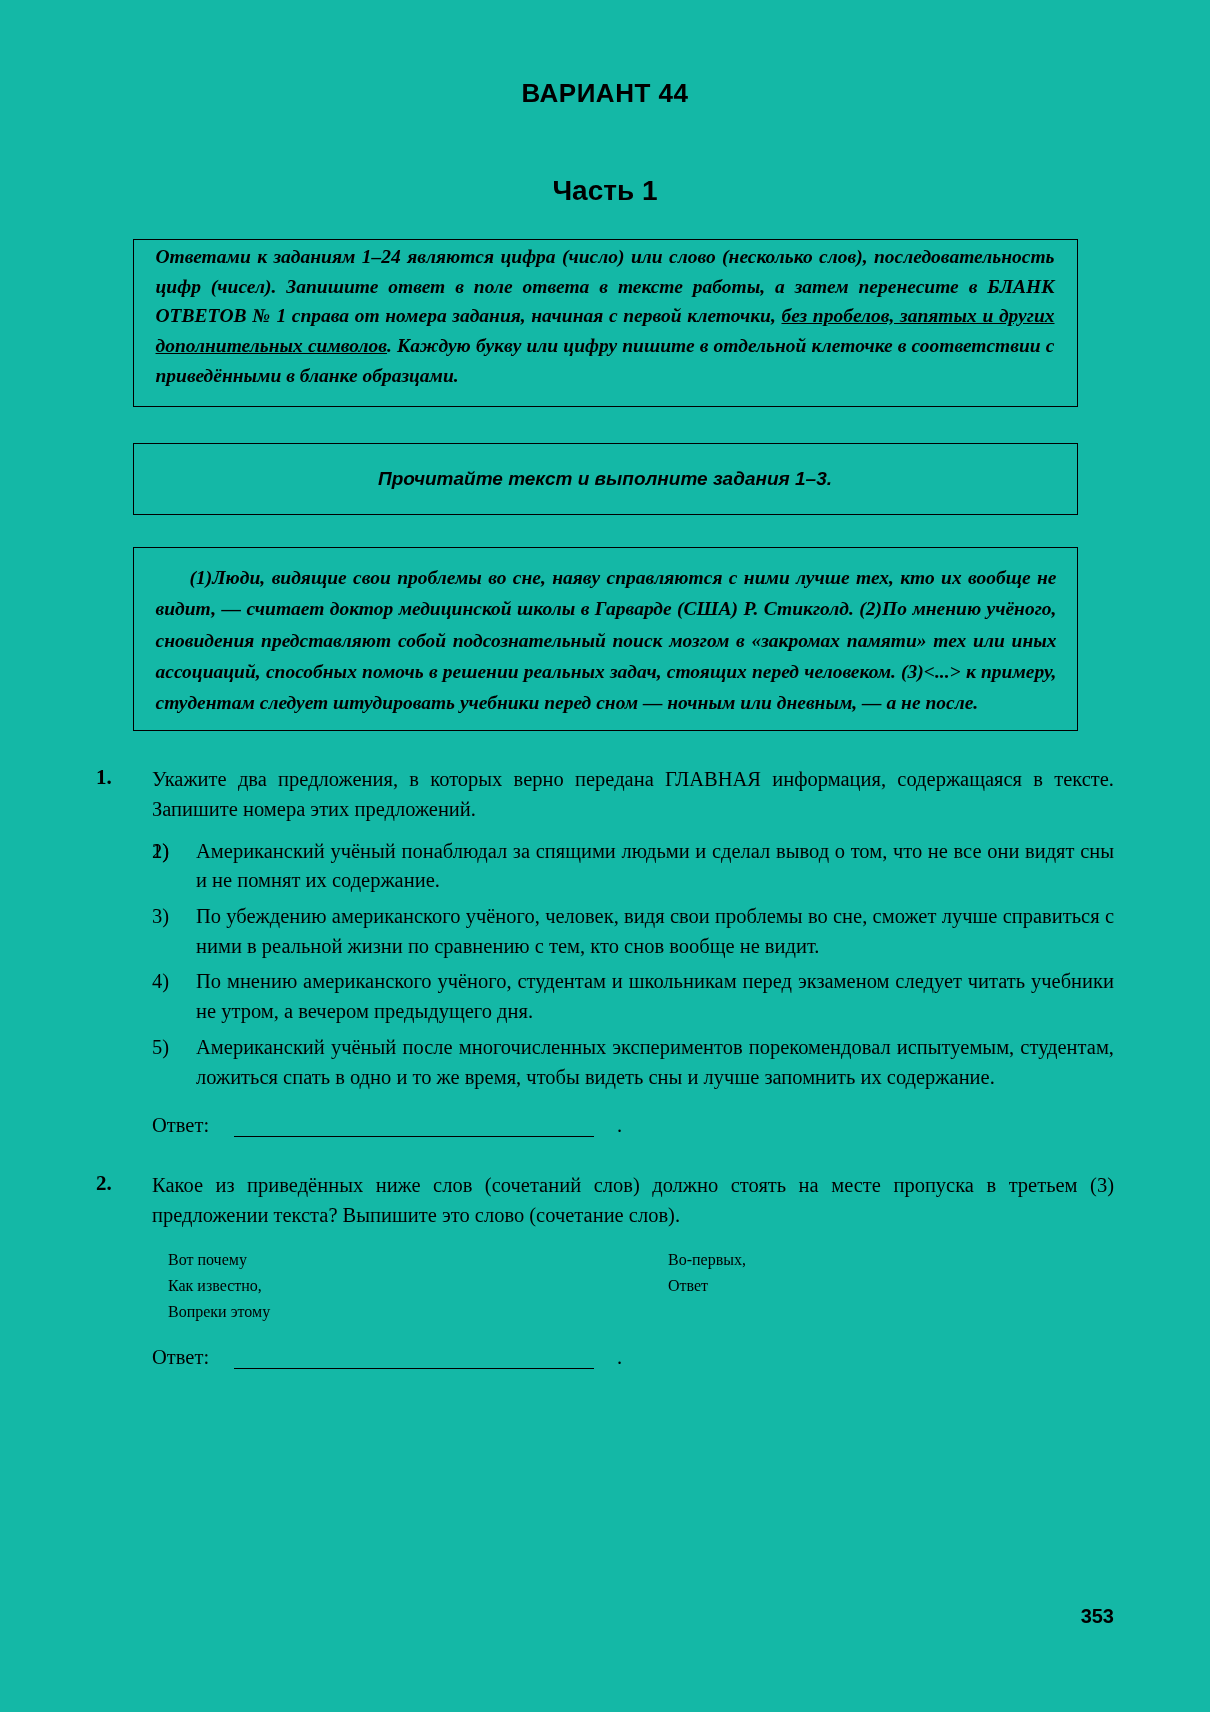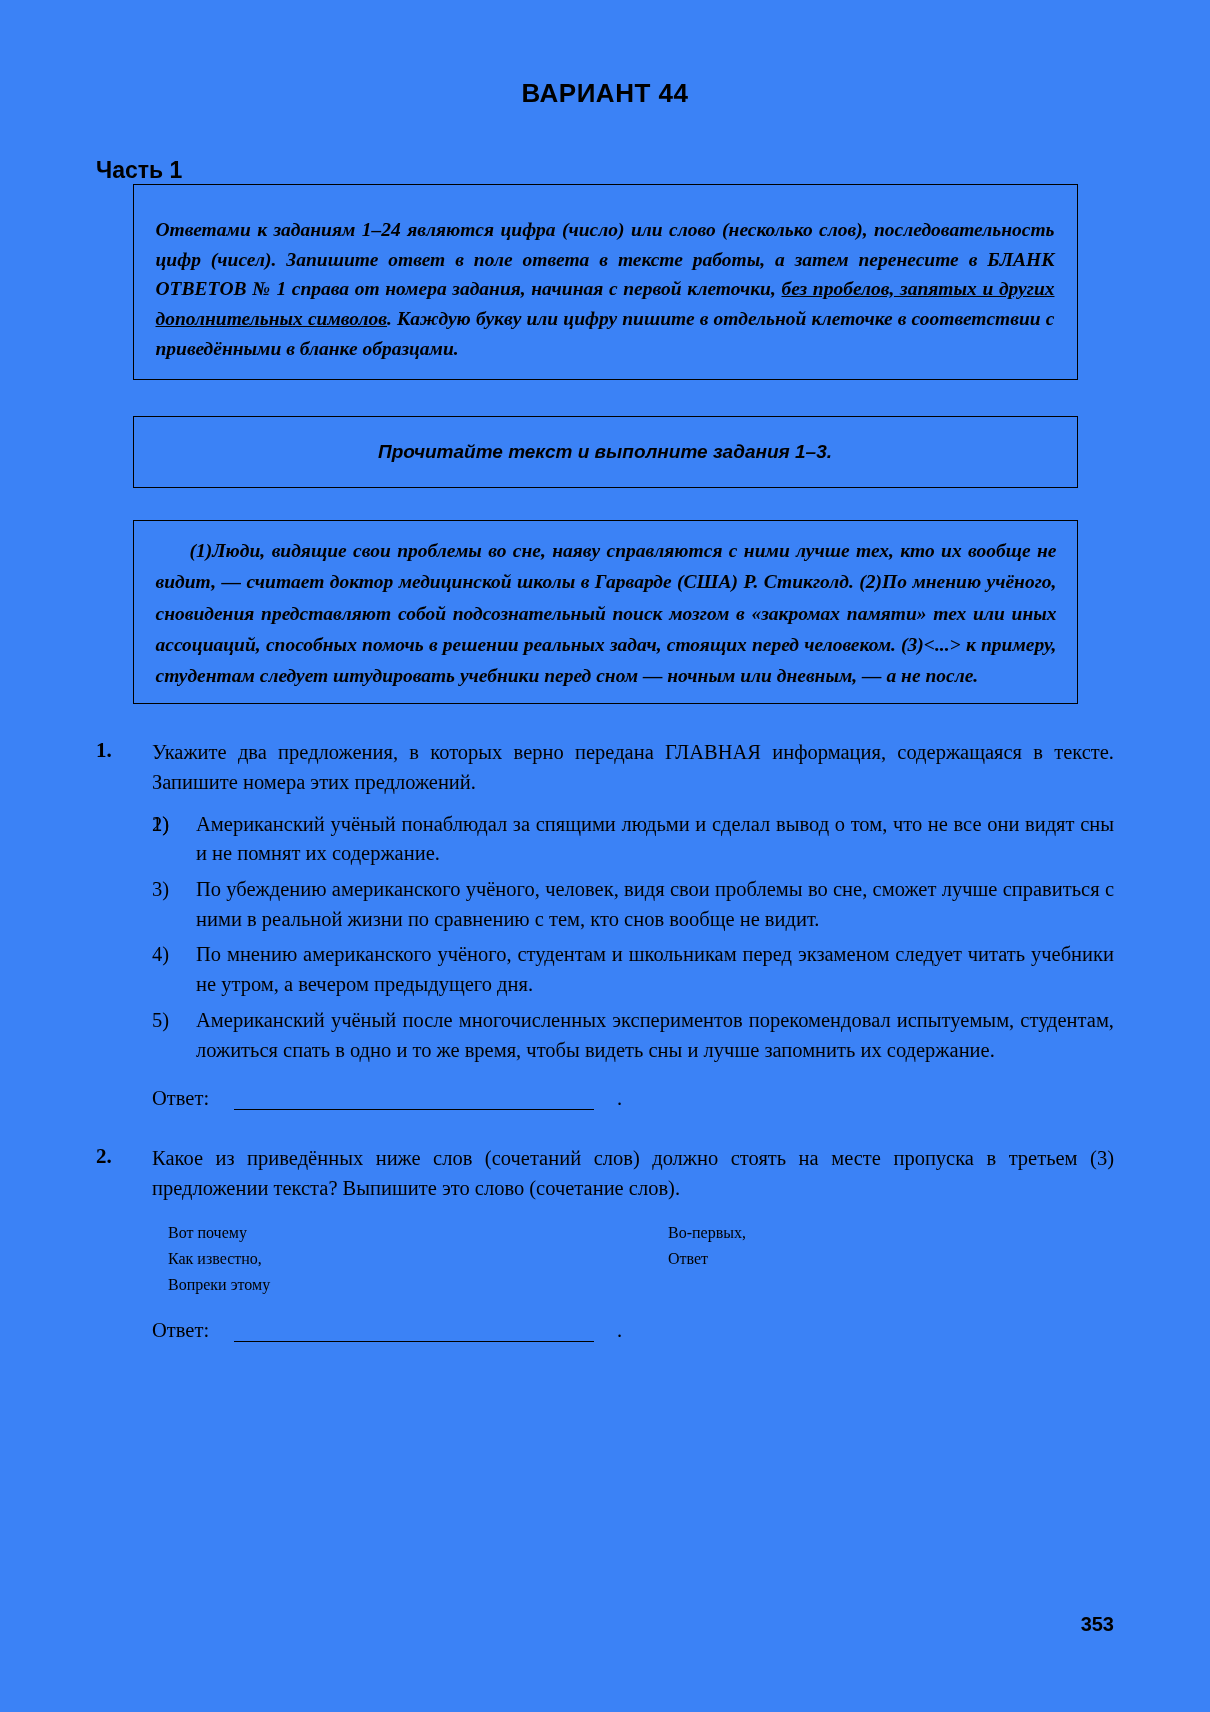--- a/index.html
+++ b/index.html
@@ -5,53 +5,55 @@
   html, body {
     margin: 0;
     padding: 0;
     background: #ffffff;
   }
   .page {
     position: relative;
     width: 1210px;
     height: 1712px;
     margin: 0 auto;
-    background: #3b82f6;
+    background: #14b8a6;
     font-family: "Liberation Serif", serif;
     color: #000000;
     box-sizing: border-box;
   }
   .content {
     position: absolute;
     left: 96px;
     top: 0;
     width: 1018px;
   }
   .title {
     text-align: center;
     font-family: "Liberation Sans", sans-serif;
     font-weight: bold;
     font-size: 26px;
     letter-spacing: 0.5px;
     margin-top: 78px;
   }
   .subtitle {
-    font-family: "Liberation Sans", sans-serif;
-    font-weight: bold;
-    font-size: 23px;
-    margin-top: 48px;
+    text-align: center;
+    font-family: "Liberation Sans", sans-serif;
+    font-weight: bold;
+    font-size: 28px;
+    margin-top: 66px;
   }
   .box {
     border: 1.5px solid #000;
     box-sizing: border-box;
     margin: 0 auto;
   }
   .instr-box {
     width: 945px;
-    padding: 30px 22px 16px 22px;
+    margin-top: 32px;
+    padding: 2px 22px 16px 22px;
   }
   .instr-text {
     font-family: "Liberation Serif", serif;
     font-style: italic;
     font-weight: bold;
     font-size: 19.5px;
     line-height: 1.52;
     text-align: justify;
   }
   .instr-text .u {
@@ -145,21 +147,21 @@
   }
   .choice-col-a {
     width: 500px;
   }
   .choice-col-b {
     width: 400px;
   }
   .page-number {
     position: absolute;
     right: 96px;
-    bottom: 76px;
+    bottom: 84px;
     font-family: "Liberation Sans", sans-serif;
     font-weight: bold;
     font-size: 20px;
   }
 </style>
 </head>
 <body>
 
 <div class="page">
   <div class="content">

